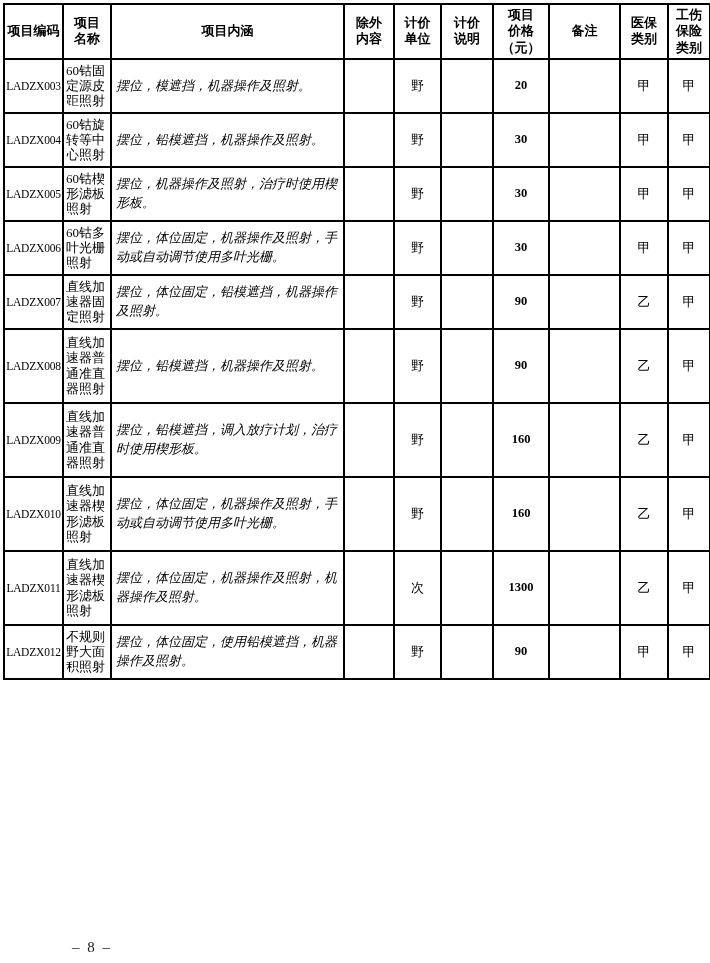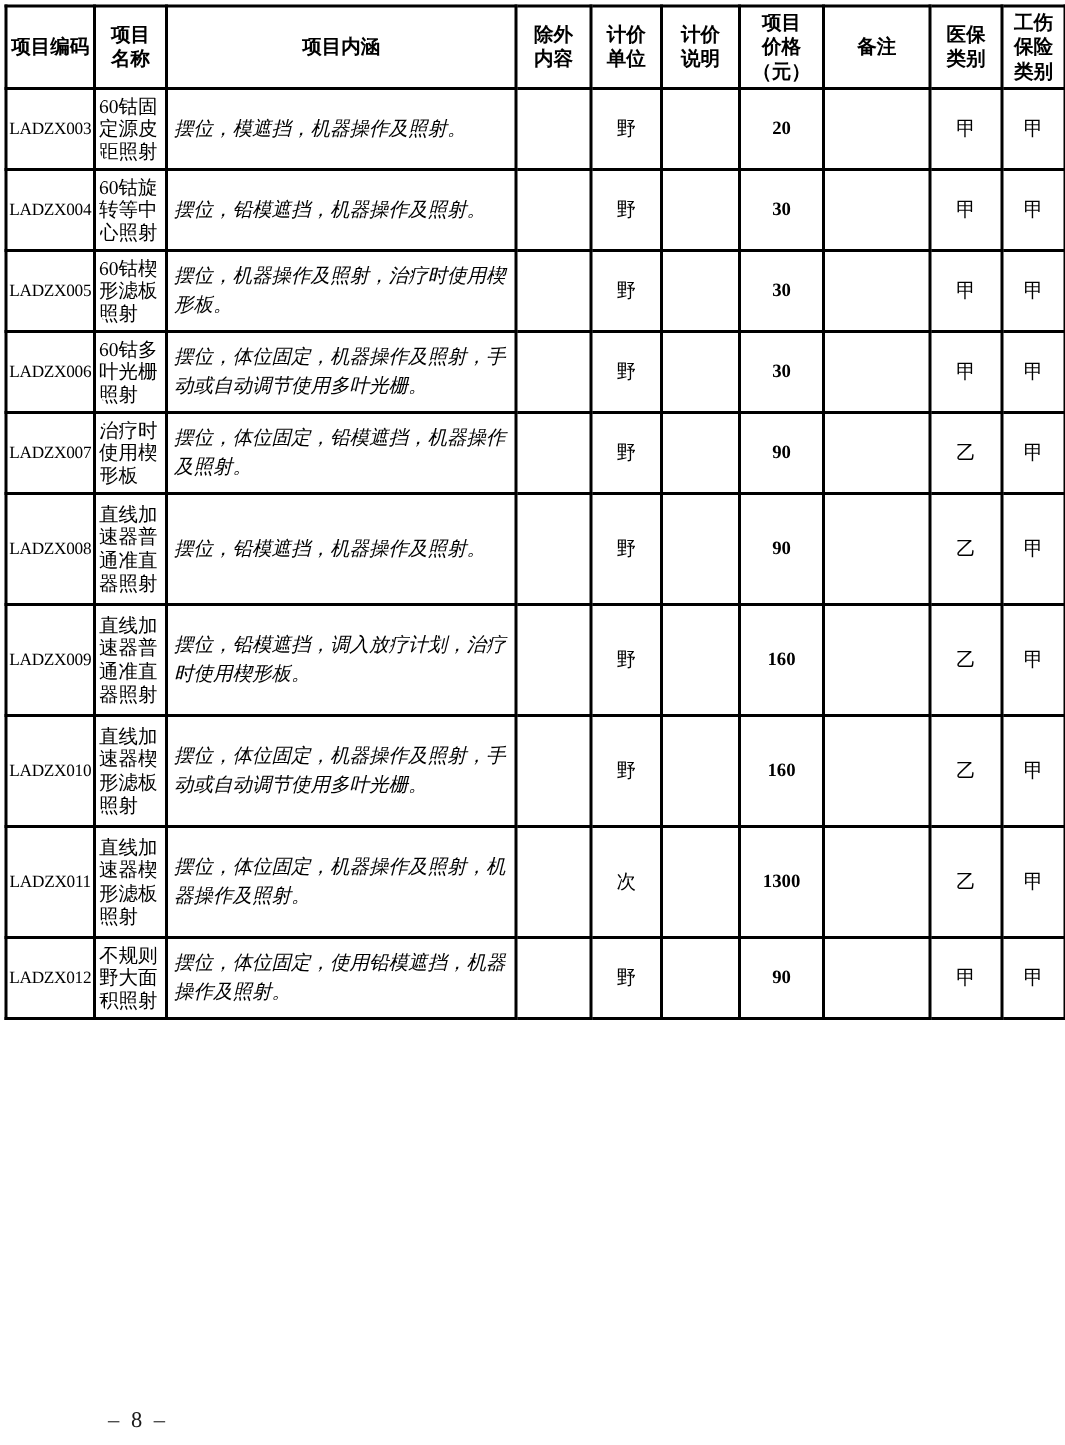--- a/index.html
+++ b/index.html
@@ -151,21 +151,21 @@
       <td class="c-center"></td>
       <td class="c-center">野</td>
       <td class="c-center"></td>
       <td class="c-price">30</td>
       <td class="c-center"></td>
       <td class="c-center">甲</td>
       <td class="c-center">甲</td>
     </tr>
     <tr>
       <td class="c-code">LADZX007</td>
-      <td class="c-name">治疗时使用楔形板</td>
+      <td class="c-name">直线加速器固定照射</td>
       <td class="c-content">摆位，体位固定，铅模遮挡，机器操作及照射。</td>
       <td class="c-center"></td>
       <td class="c-center">野</td>
       <td class="c-center"></td>
       <td class="c-price">90</td>
       <td class="c-center"></td>
       <td class="c-center">乙</td>
       <td class="c-center">甲</td>
     </tr>
     <tr class="tall">

